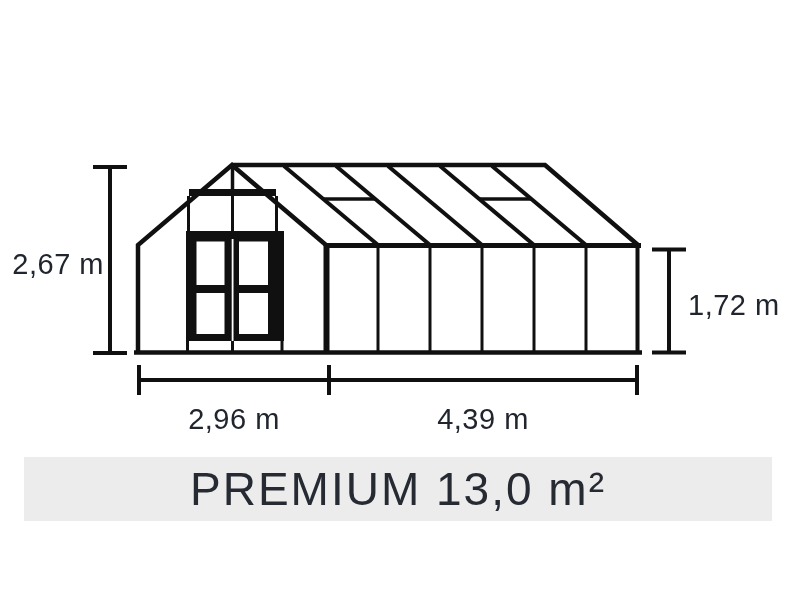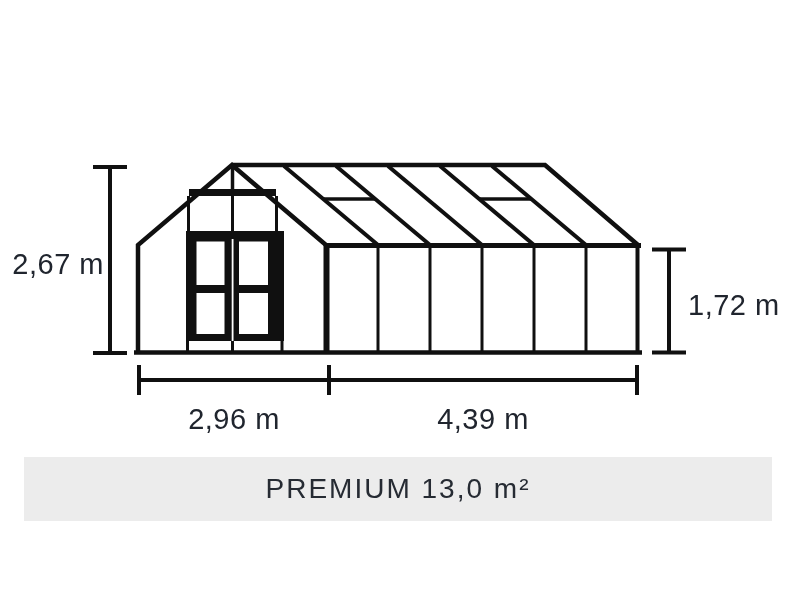--- a/index.html
+++ b/index.html
@@ -26,21 +26,21 @@
     letter-spacing:0.5px;
   }
   .banner{
     position:absolute;
     left:24px;top:457px;width:748px;height:64px;
     background:var(--banner-bg);
     display:flex;align-items:center;justify-content:center;
   }
   .banner-title{
     color:var(--banner-text);
-    font-size:28px;
+    font-size:46px;
     font-weight:500;
     letter-spacing:2px;
     white-space:nowrap;
   }
 </style>
 </head>
 <body>
 
 <div class="stage">
 

